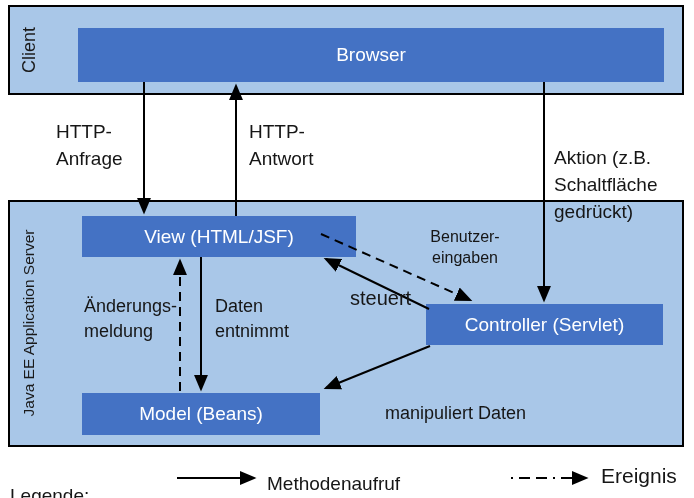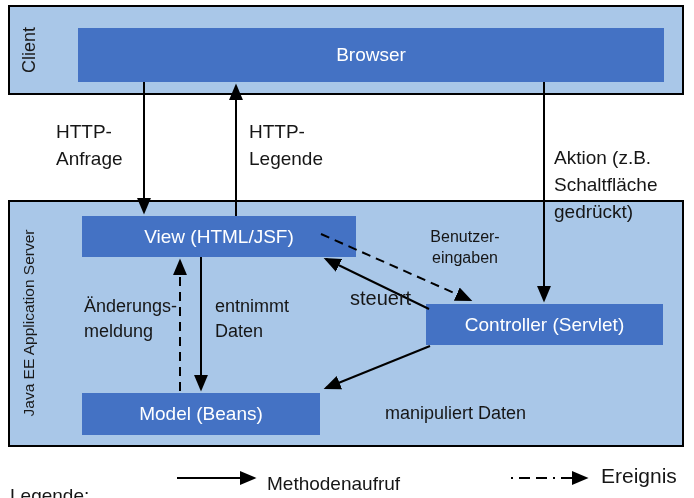--- a/index.html
+++ b/index.html
@@ -88,37 +88,37 @@
   <line x1="177" y1="478" x2="254" y2="478" marker-end="url(#ah)"></line>
   <line class="legend-dashed" x1="511" y1="478" x2="586" y2="478" marker-end="url(#ah)"></line>
 </svg>
 
 <div class="elabel lbl-anfrage">
   <div>HTTP-</div>
   <div>Anfrage</div>
 </div>
 <div class="elabel lbl-antwort">
   <div>HTTP-</div>
-  <div>Legende</div>
+  <div>Antwort</div>
 </div>
 <div class="elabel lbl-aktion">
   <div>Aktion (z.B.</div>
   <div>Schaltfläche</div>
   <div>gedrückt)</div>
 </div>
 <div class="elabel lbl-benutzer">
   <div>Benutzer-</div>
   <div>eingaben</div>
 </div>
 <div class="elabel lbl-steuert">steuert</div>
 <div class="elabel lbl-aenderung">
   <div>Änderungs-</div>
   <div>meldung</div>
 </div>
 <div class="elabel lbl-entnimmt">
+  <div>Daten</div>
   <div>entnimmt</div>
-  <div>Daten</div>
 </div>
 <div class="elabel lbl-manipuliert">manipuliert Daten</div>
 
 <div class="elabel lbl-legende">Legende:</div>
 <div class="elabel lbl-methodenaufruf">Methodenaufruf</div>
 <div class="elabel lbl-ereignis">Ereignis</div>
 
 </body></html>

